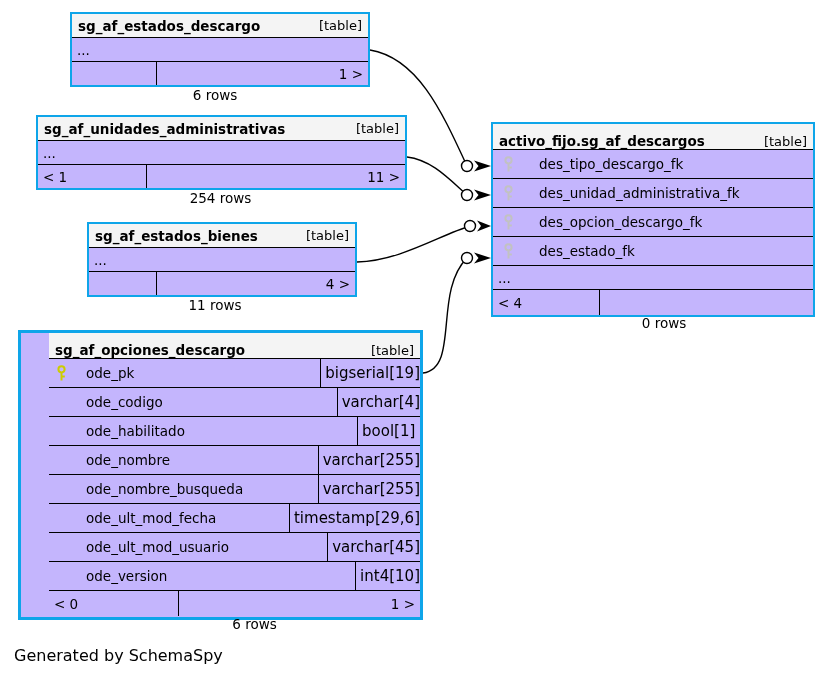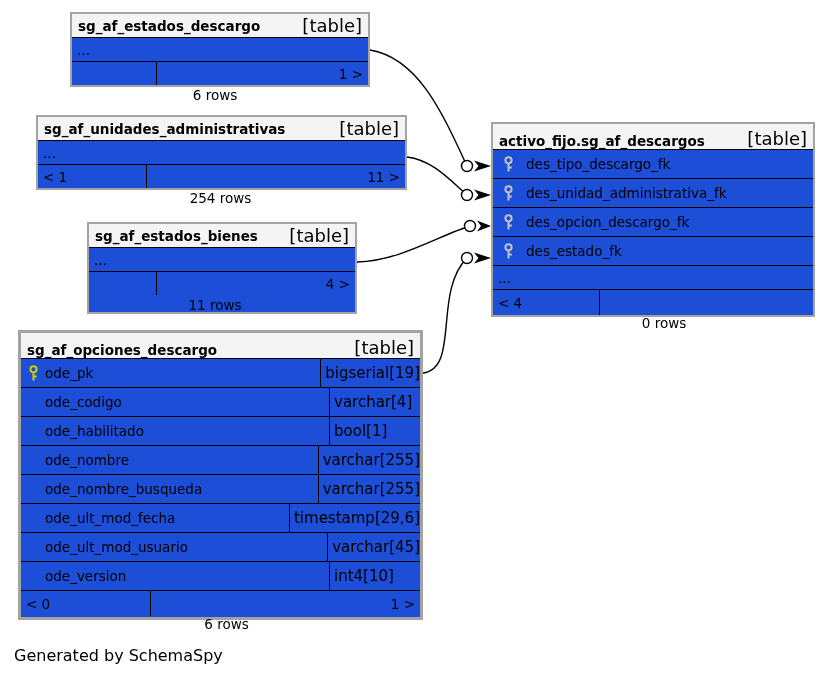--- a/index.html
+++ b/index.html
@@ -2,42 +2,42 @@
 <html><head>
 <meta charset="utf-8">
 <style>
   html,body { margin:0; padding:0; background:#ffffff; }
   .canvas {
     position:relative; width:833px; height:675px; background:#ffffff;
     font-family:"DejaVu Sans", sans-serif; color:#000;
   }
   svg.connectors { position:absolute; left:0; top:0; width:833px; height:675px; pointer-events:none; }
 
-  .entity { position:absolute; background:#1d4ed8; border:2px solid #a3a3a3; box-sizing:border-box; }
-  .entity.focus { border-width:3px; }
+  .entity { position:absolute; background:#c4b5fd; border:2px solid #0ea5e9; box-sizing:border-box; }
+  .entity.focus { border-width:3px;padding-left:28px; }
 
   .etitle {
     display:flex; justify-content:space-between; align-items:center;
     background:#f4f4f4; border-bottom:1px solid #000;
     padding:0 6px; box-sizing:border-box; height:24px;
   }
   .entity.focus .etitle, .entity.tall .etitle { height:26px;align-items:flex-end; }
   .tname { font-weight:bold; font-size:13.5px; white-space:nowrap; }
-  .badge { font-size:18px; white-space:nowrap; }
+  .badge { font-size:13px; white-space:nowrap; }
 
   .ellipsis {
     display:flex; align-items:center; box-sizing:border-box;
     border-bottom:1px solid #000; height:24px; padding:0 5px; font-size:13.5px;
   }
 
   .crow {
     display:flex; align-items:stretch; box-sizing:border-box;
     border-bottom:1px solid #000; height:29px; font-size:13.5px;
   }
-  .namecell { display:flex; align-items:center; box-sizing:border-box; padding-left:7px; }
+  .namecell { display:flex; align-items:center; box-sizing:border-box; padding-left:7px;gap:13px; }
   .namecell.split { width:309px; border-right:1px solid #000; }
   .namecell.full { flex:1; padding-left:10px; }
   .keyslot { width:14px; display:flex; align-items:center; justify-content:flex-start; }
   .colname { margin-left:3px; white-space:nowrap; }
   .typecell { flex:1; display:flex; align-items:center; box-sizing:border-box; padding-left:4px; font-size:15px; white-space:nowrap; }
 
   .efooter { display:flex; box-sizing:border-box; font-size:13.5px; height:23px; }
   .entity.focus .efooter { height:25px; }
   .entity.tall .efooter { height:25px; }
   .efooter .cell { display:flex; align-items:center; box-sizing:border-box; padding:0 5px; }
@@ -92,21 +92,21 @@
       <span class="badge">[table]</span>
     </div>
     <div class="ellipsis">...</div>
     <div class="efooter">
       <span class="cell l" style="width:109px">&lt; 1</span>
       <span class="cell c" style="width:148px">254 rows</span>
       <span class="cell r">11 &gt;</span>
     </div>
   </div>
 
-  <div class="entity" style="left:87px; top:222px; width:270px; height:92px;">
+  <div class="entity" style="left:87px; top:222px; width:270px; height:75px;">
     <div class="etitle">
       <span class="tname">sg_af_estados_bienes</span>
       <span class="badge">[table]</span>
     </div>
     <div class="ellipsis">...</div>
     <div class="efooter">
       <span class="cell l" style="width:68px"></span>
       <span class="cell c" style="width:117px">11 rows</span>
       <span class="cell r">4 &gt;</span>
     </div>

